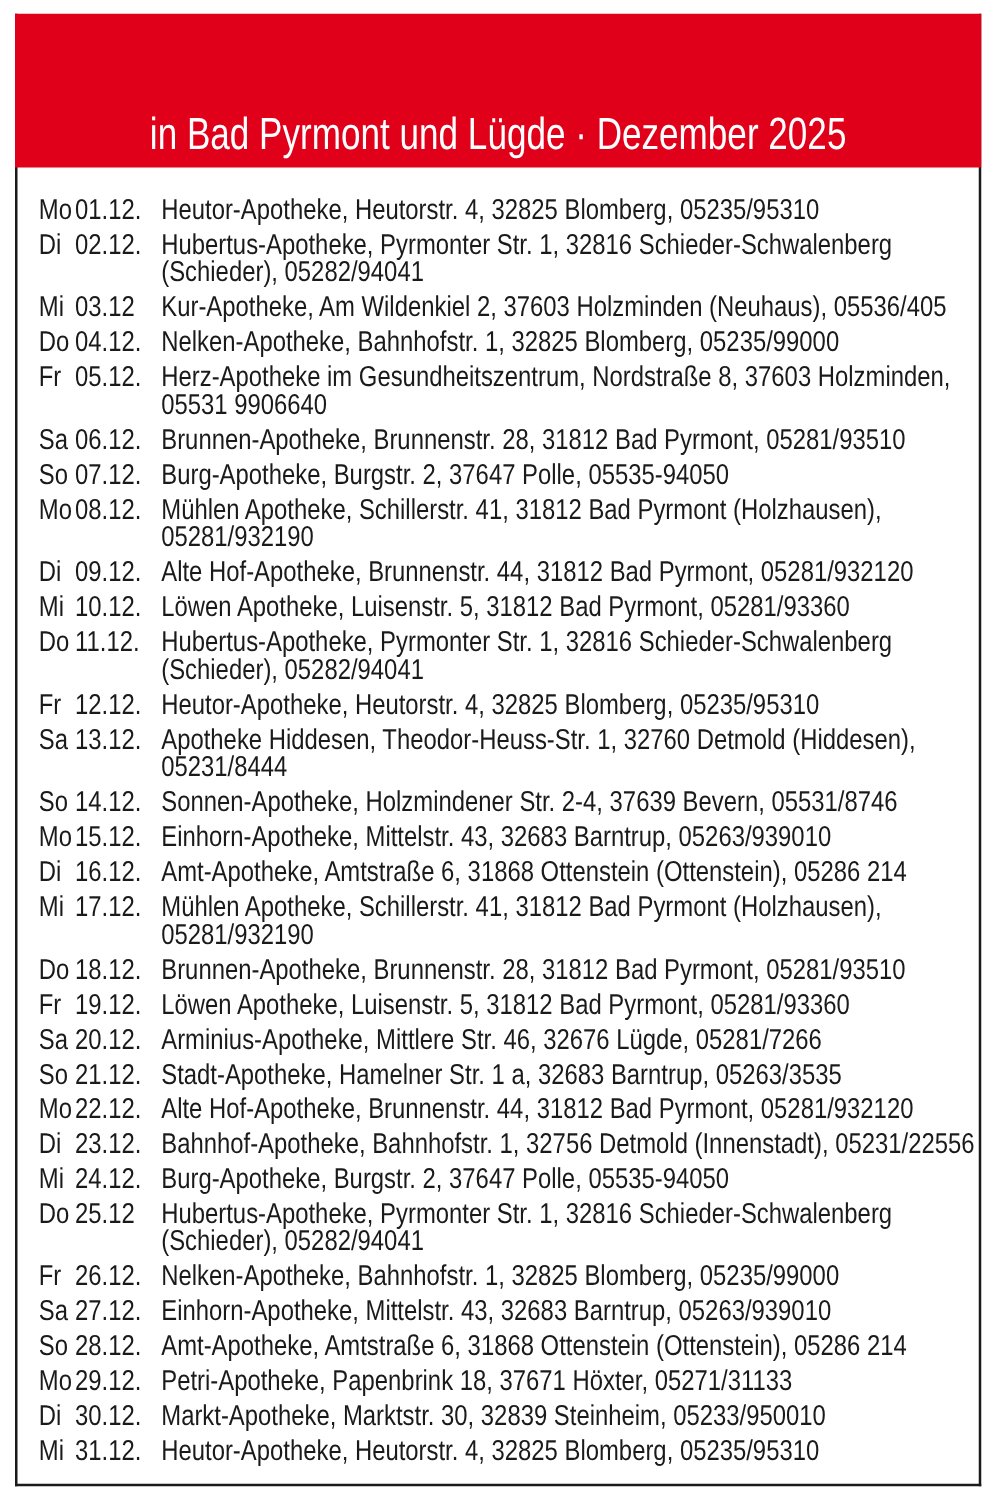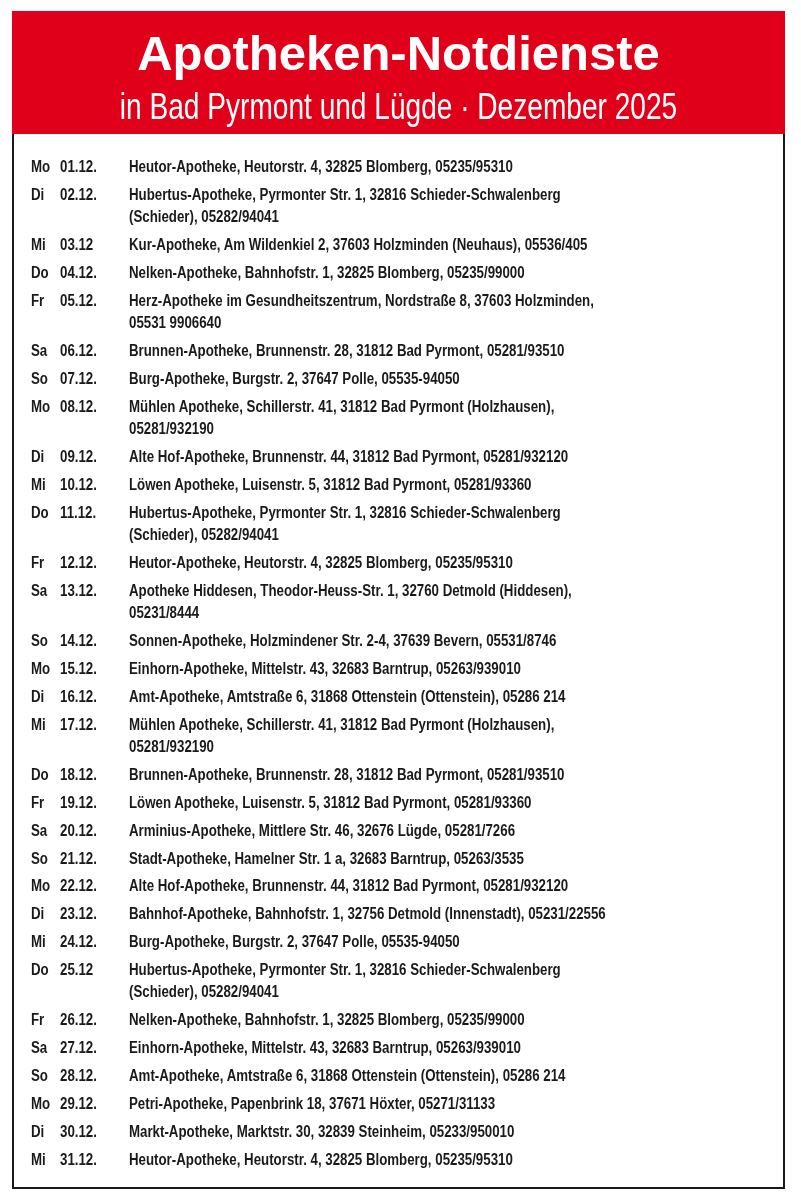--- a/index.html
+++ b/index.html
@@ -21,40 +21,38 @@
   .subtitle {
     position: absolute; left: 0; right: 0; top: 76px;
     font-family: "Liberation Sans", sans-serif; font-weight: normal;
     font-size: 36px; line-height: 40px;
     transform: scaleX(0.78); transform-origin: center;
     white-space: nowrap;
   }
   .list {
     position: absolute; left: 31px; top: 156px; width: 760px;
     font-family: "Liberation Sans", sans-serif; color: #1a1a1a;
-    font-size: 16px;
-    font-weight: bold;
+    font-size: 23px;
   }
   .row { position: relative; margin-bottom: 5.6px; }
   .row .day, .row .date, .row .text {
     display: block; transform: scaleX(0.83); transform-origin: left top;
     white-space: nowrap; line-height: 22.3px;
   }
   .row .day { position: absolute; left: 0; top: 0; }
   .row .date { position: absolute; left: 29px; top: 0; }
   .row .text { margin-left: 98px; }
   .row .line2 { display: block; }
 </style>
 </head>
 <body>
 
 <div class="frame"></div>
 
 <div class="banner" style="background: rgb(225, 0, 26);">
-  <div class="title">Apotheken-Notdienste</div>
   <div class="subtitle">in Bad Pyrmont und Lügde · Dezember 2025</div>
 </div>
 
 <div class="list" id="entry-list">
     <div class="row">
       <span class="day">Mo</span>
       <span class="date">01.12.</span>
       <div class="text">
         <span class="line2">Heutor-Apotheke, Heutorstr. 4, 32825 Blomberg, 05235/95310</span>
       </div>

